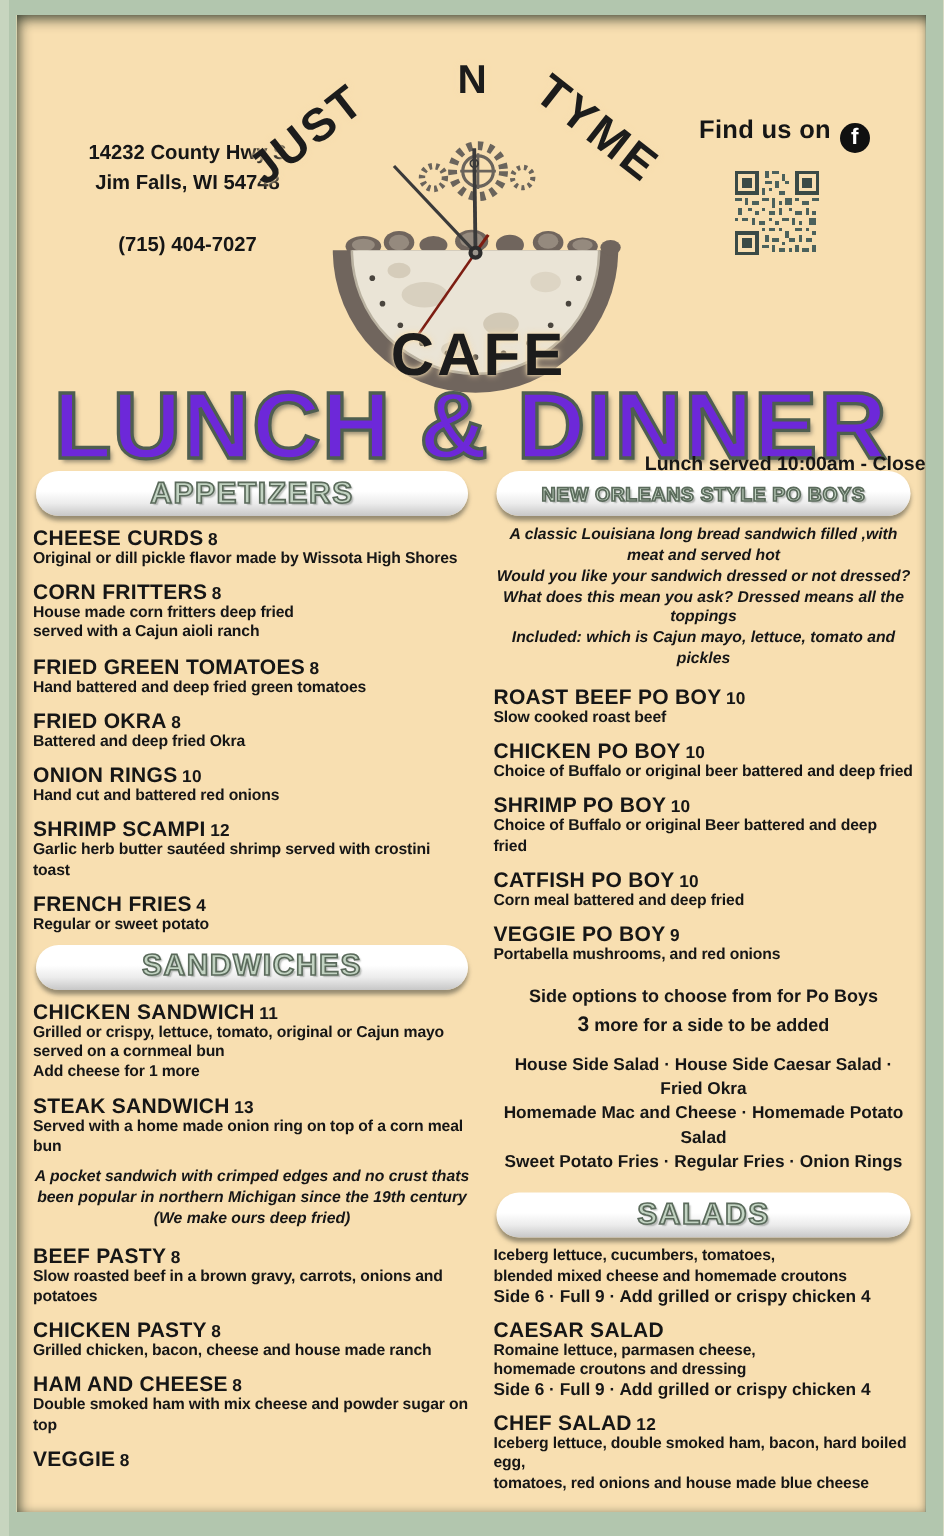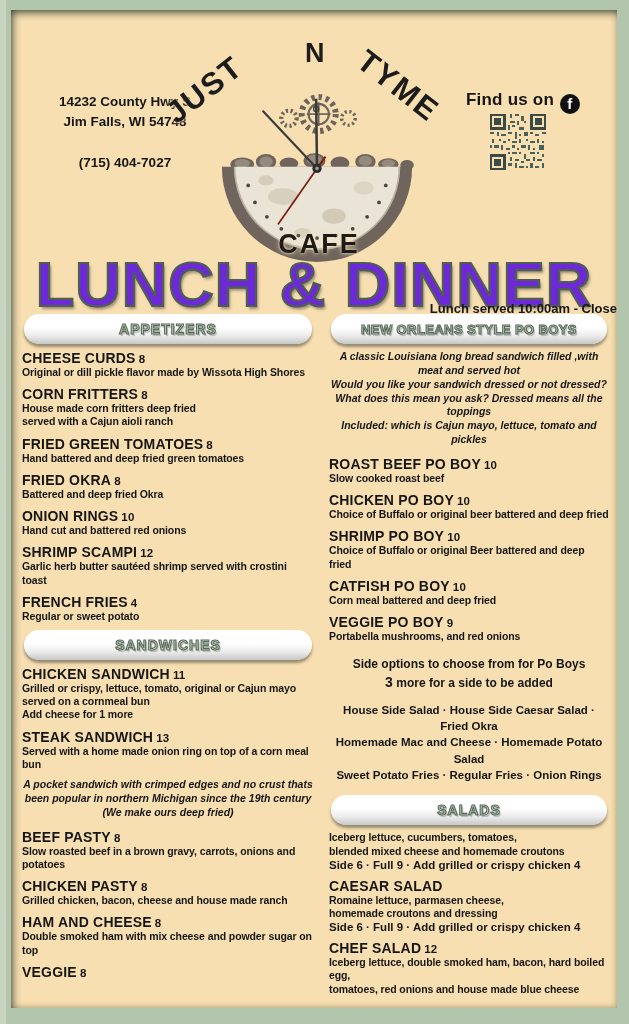--- a/index.html
+++ b/index.html
@@ -10,50 +10,50 @@
   }
   .card{
     position:absolute;left:11px;top:10px;right:12px;bottom:16px;
     background:#f8dfb1;overflow:hidden;
     box-shadow:inset 5px 6px 9px -4px rgba(40,52,40,.95), inset -3px -3px 6px -3px rgba(40,52,40,.45);
   }
   
   .addr{position:absolute;left:28px;top:82px;width:172px;text-align:center;
         font-weight:bold;font-size:13.5px;line-height:1.45;}
   .addr .phone{margin-top:22px;}
-  .findus{position:absolute;left:432px;top:80px;width:160px;text-align:center;
+  .findus{position:absolute;left:432px;top:67px;width:160px;text-align:center;
           font-size:17px;font-weight:600;letter-spacing:.2px;}
   .fb{display:inline-block;width:20px;height:20px;border-radius:50%;background:#101010;
       color:#fff;font-weight:bold;font-size:15px;line-height:19px;text-align:center;
       vertical-align:-4px;margin-left:6px;}
   .qr{position:absolute;left:479px;top:104px;width:56px;height:56px;}
   
   .logo{position:absolute;left:158px;top:16px;width:290px;height:228px;}
   .logo .word{position:absolute;font-weight:bold;color:#1c1c1c;letter-spacing:2px;
               text-shadow:0 0 5px rgba(248,223,177,.95),0 0 2px rgba(248,223,177,.9);}
   .word-just{left:-8px;top:46px;font-size:31px;transform:rotate(-38deg);}
   .word-n{left:136px;top:12px;font-size:27px;}
   .word-tyme{right:14px;top:42px;font-size:31px;transform:rotate(38deg);}
-  .word-cafe{left:150px;bottom:-6px;transform:translateX(-50%);font-size:27px;letter-spacing:3px;}
+  .word-cafe{left:150px;bottom:-6px;transform:translateX(-50%);font-size:40px;letter-spacing:3px;}
   .clock{position:absolute;left:18px;top:66px;width:260px;height:158px;overflow:visible;}
   
   .title{position:absolute;top:238px;left:0;right:0;text-align:center;
          font-size:63px;font-weight:bold;letter-spacing:1px;color:#6d28d9;
          -webkit-text-stroke:2.2px #4e5e50;
          text-shadow:2px 3px 3px rgba(75,75,65,.55);}
   .subtitle{position:absolute;top:291px;left:0;right:0;text-align:right;
             font-weight:bold;font-size:13px;padding-left:12px;}
   
   .columns{position:absolute;top:304px;left:11px;right:8px;display:flex;gap:15px;}
   .col-left{width:292px;flex:none;}
   .col-right{flex:1;}
   .pill{background:linear-gradient(180deg,#ffffff 45%,#ececec 72%,#c7c7c7 100%);
         border-radius:17px;height:30px;display:flex;align-items:center;justify-content:center;
         box-shadow:0 3px 3px rgba(70,70,58,.55);margin:0 2px 6px 2px;}
-  .pill span{font-weight:bold;font-size:14px;letter-spacing:1px;color:#c2d3c2;
+  .pill span{font-weight:bold;font-size:20px;letter-spacing:1px;color:#c2d3c2;
              -webkit-text-stroke:1.1px #5a6a5b;
              text-shadow:1.5px 1.5px 1px rgba(45,55,45,.3);white-space:nowrap;}
   .pill-small span{font-size:13px;letter-spacing:.4px;}
   .item{text-align:left;margin-bottom:7px;}
   .item-head{font-weight:bold;font-size:14px;letter-spacing:.2px;}
   .item-price{font-size:11.5px;margin-left:3px;}
   .item-desc{font-weight:bold;font-size:10.5px;line-height:1.26;white-space:pre-line;
              letter-spacing:-0.1px;}
   .item-priceline{font-weight:bold;font-size:11.5px;margin-top:1px;}
   .intro{font-style:italic;font-weight:bold;font-size:10.5px;text-align:center;

